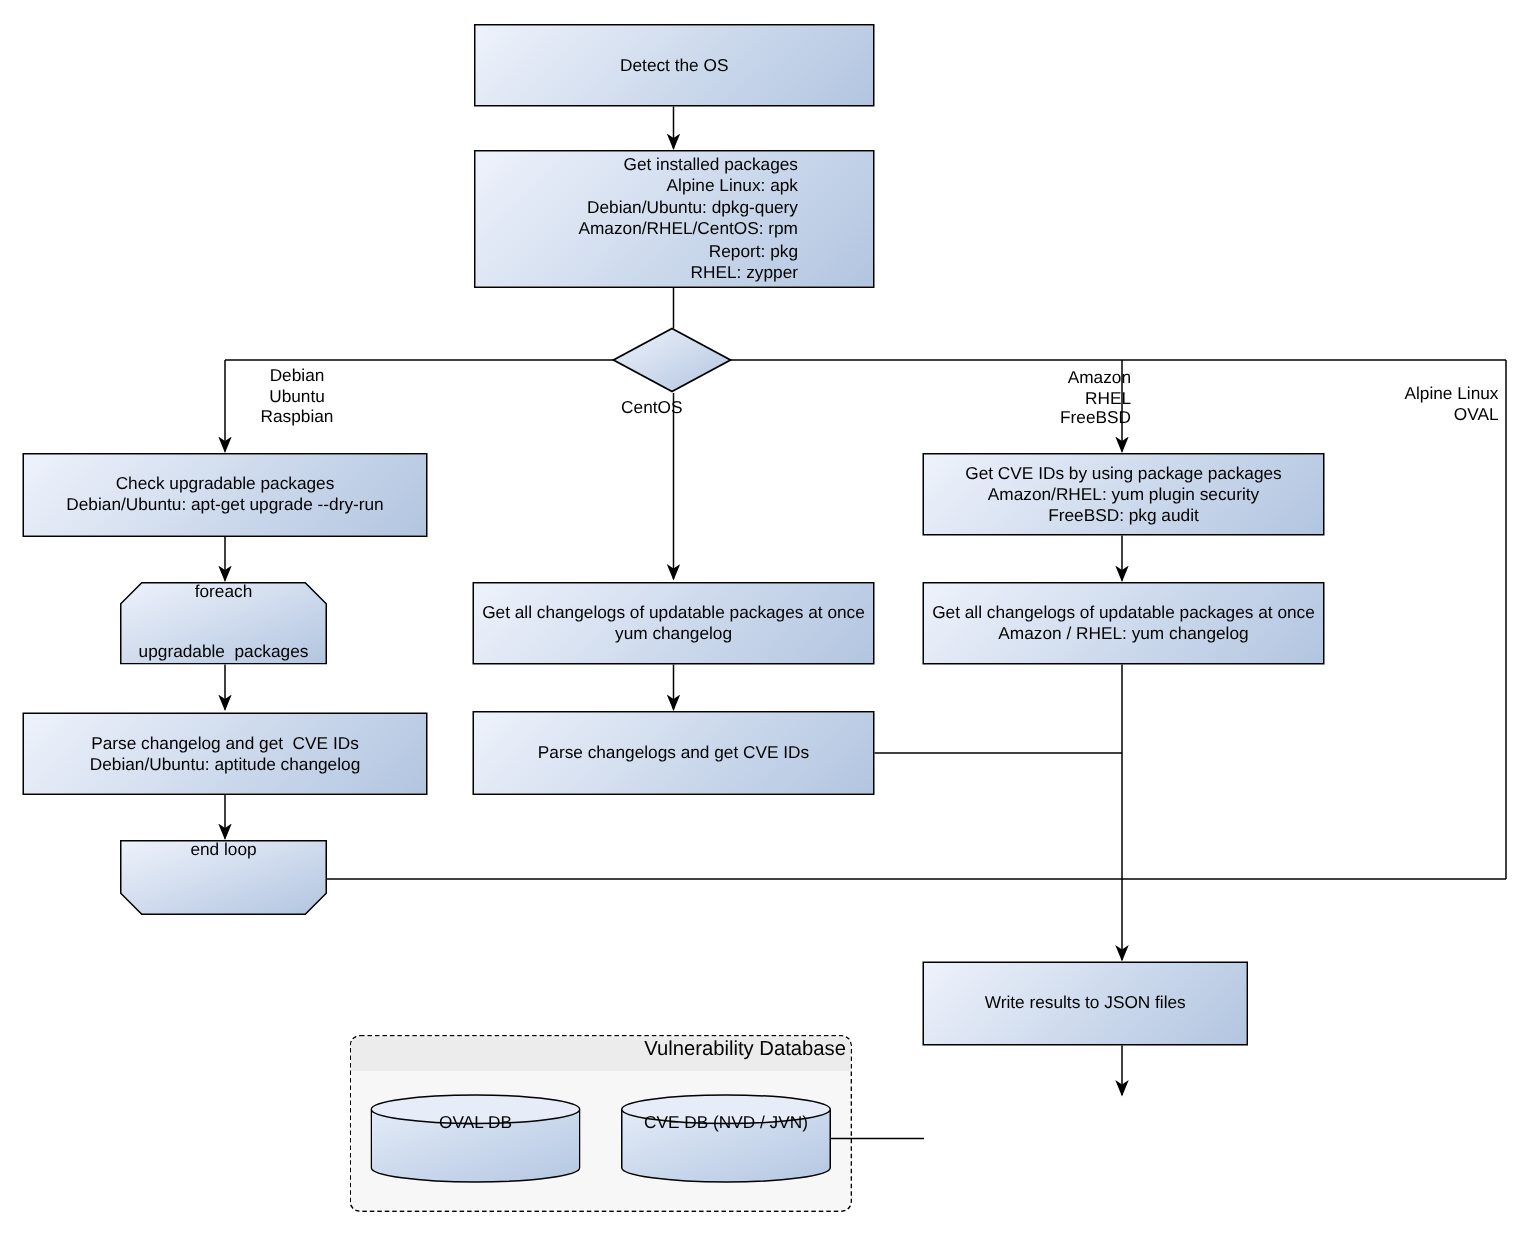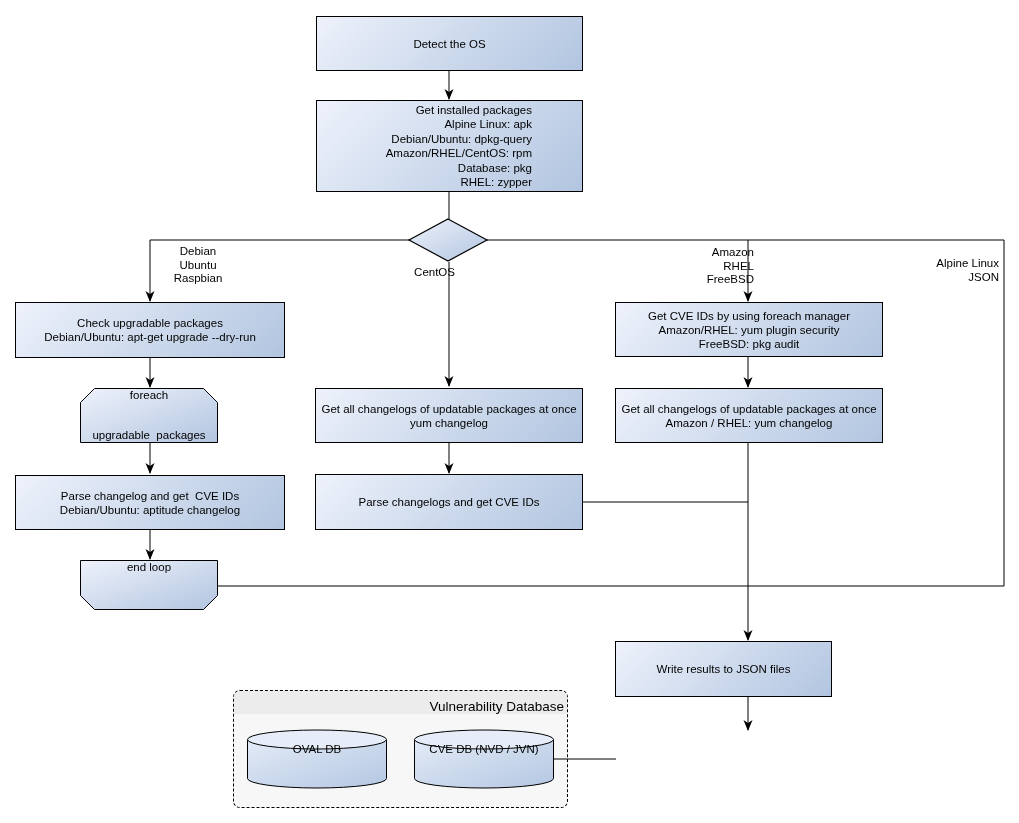--- a/index.html
+++ b/index.html
@@ -27,21 +27,21 @@
   .branch-label { position:absolute; z-index:3; line-height:13.5px;padding-left:12px; }
   .branch-label.align-right { text-align:right; }
   .branch-label.align-center { text-align:center; }
   .db-container {
     position:absolute; box-sizing:border-box; z-index:0;
     border:1.5px dashed #000; border-radius:7px; background:#f7f7f7;
   }
   .db-header {
     position:absolute; left:0; top:0; right:0; height:23px;
     background:#ececec; border-radius:6px 6px 0 0;
-    display:flex; justify-content:flex-end; align-items:flex-end;
+    display:flex; justify-content:flex-end; align-items:flex-start;
     font-size:13.5px; padding-right:3px; box-sizing:border-box;
   }
   .cylinder { position:absolute; z-index:2; }
 </style>
 </head>
 <body>
 
 <div class="canvas">
 
   <svg class="layer" width="1019" height="823">
@@ -83,21 +83,21 @@
 
   <div class="node" style="left:316px;top:16px;width:267px;height:55px;">
     <div class="line">Detect the OS</div>
   </div>
 
   <div class="node align-right" style="left:316px;top:100px;width:267px;height:92px;">
     <div class="line">Get installed packages</div>
     <div class="line">Alpine Linux: apk</div>
     <div class="line">Debian/Ubuntu: dpkg-query</div>
     <div class="line">Amazon/RHEL/CentOS: rpm</div>
-    <div class="line">Database: pkg</div>
+    <div class="line">Report: pkg</div>
     <div class="line">RHEL: zypper</div>
   </div>
 
   <div class="node" style="left:15px;top:302px;width:270px;height:56px;">
     <div class="line">Check upgradable packages</div>
     <div class="line">Debian/Ubuntu: apt-get upgrade --dry-run</div>
   </div>
 
   <div class="node" style="left:15px;top:475px;width:270px;height:55px;">
     <div class="line">Parse changelog and get  CVE IDs</div>
@@ -107,21 +107,21 @@
   <div class="node" style="left:315px;top:388px;width:268px;height:55px;">
     <div class="line">Get all changelogs of updatable packages at once</div>
     <div class="line">yum changelog</div>
   </div>
 
   <div class="node" style="left:315px;top:474px;width:268px;height:56px;">
     <div class="line">Parse changelogs and get CVE IDs</div>
   </div>
 
   <div class="node" style="left:615px;top:302px;width:268px;height:55px;">
-    <div class="line">Get CVE IDs by using foreach manager</div>
+    <div class="line">Get CVE IDs by using package packages</div>
     <div class="line">Amazon/RHEL: yum plugin security</div>
     <div class="line">FreeBSD: pkg audit</div>
   </div>
 
   <div class="node" style="left:615px;top:388px;width:268px;height:55px;">
     <div class="line">Get all changelogs of updatable packages at once</div>
     <div class="line">Amazon / RHEL: yum changelog</div>
   </div>
 
   <div class="node" style="left:615px;top:641px;width:217px;height:56px;">
@@ -155,21 +155,21 @@
   </div>
 
   <div class="branch-label align-right" style="left:642px;top:246px;width:100px;">
     <div class="line">Amazon</div>
     <div class="line">RHEL</div>
     <div class="line">FreeBSD</div>
   </div>
 
   <div class="branch-label align-right" style="left:867px;top:257px;width:120px;">
     <div class="line">Alpine Linux</div>
-    <div class="line">JSON</div>
+    <div class="line">OVAL</div>
   </div>
 
   <div class="db-container" style="left:233px;top:690px;width:335px;height:118px;">
     <div class="db-header">
       <span>Vulnerability Database</span>
     </div>
   </div>
 
   <svg class="cylinder" style="left:247px;top:729px;" width="140" height="60">
     <path d="M0.5,10.5 L0.5,49.5 A69.5,9.5 0 0 0 139.5,49.5 L139.5,10.5" fill="url(#gcyl)" stroke="#000"></path>

